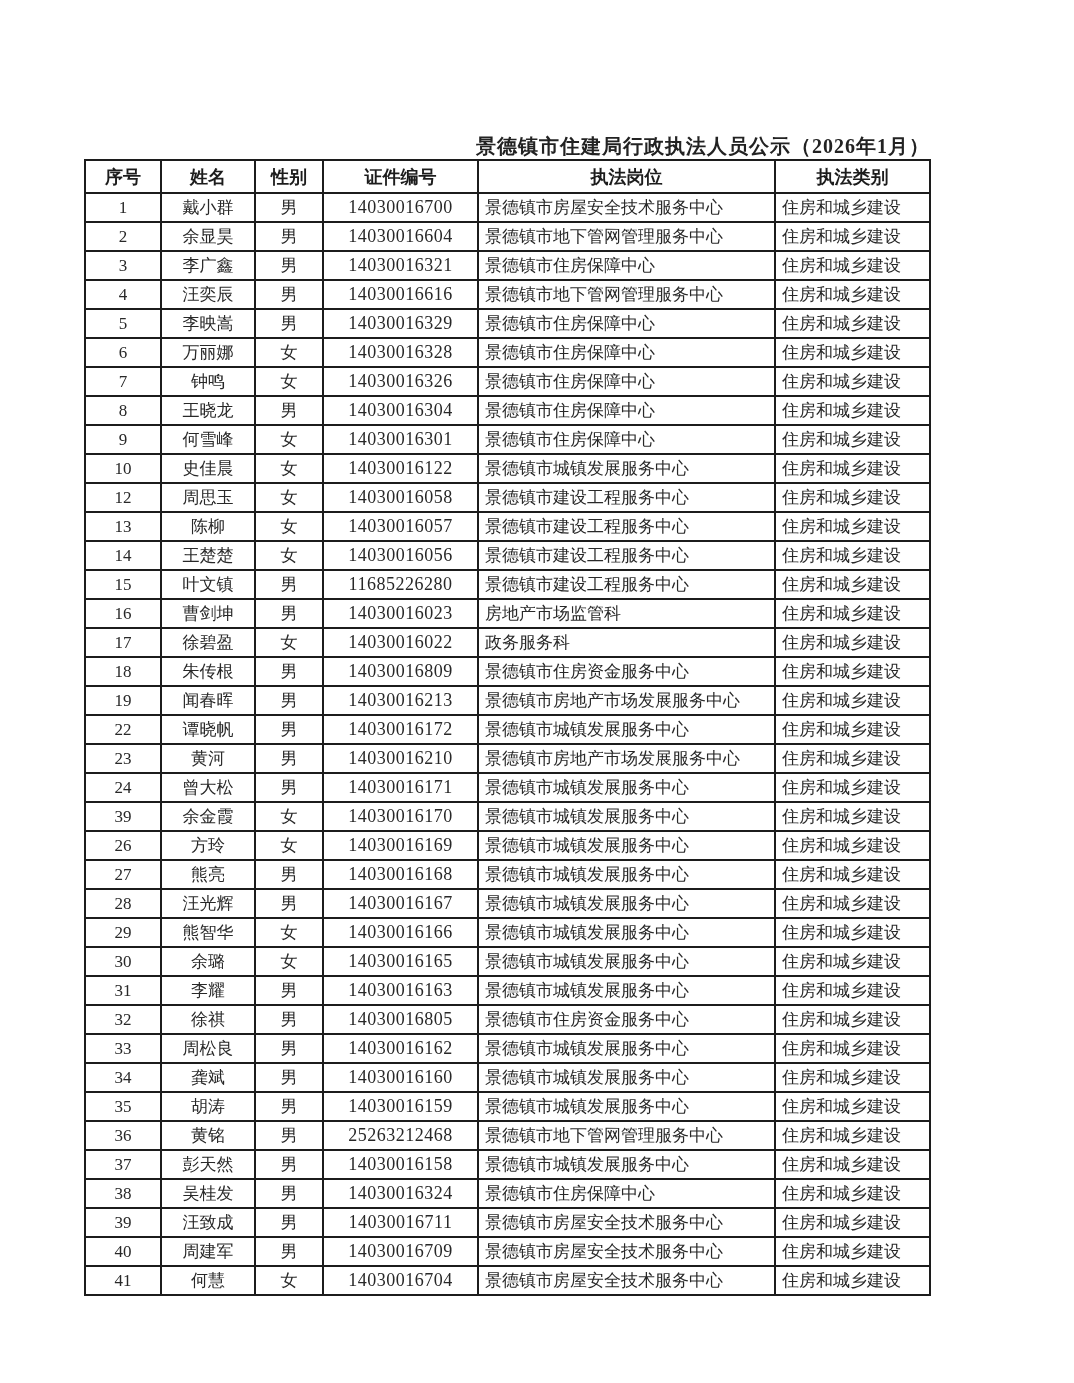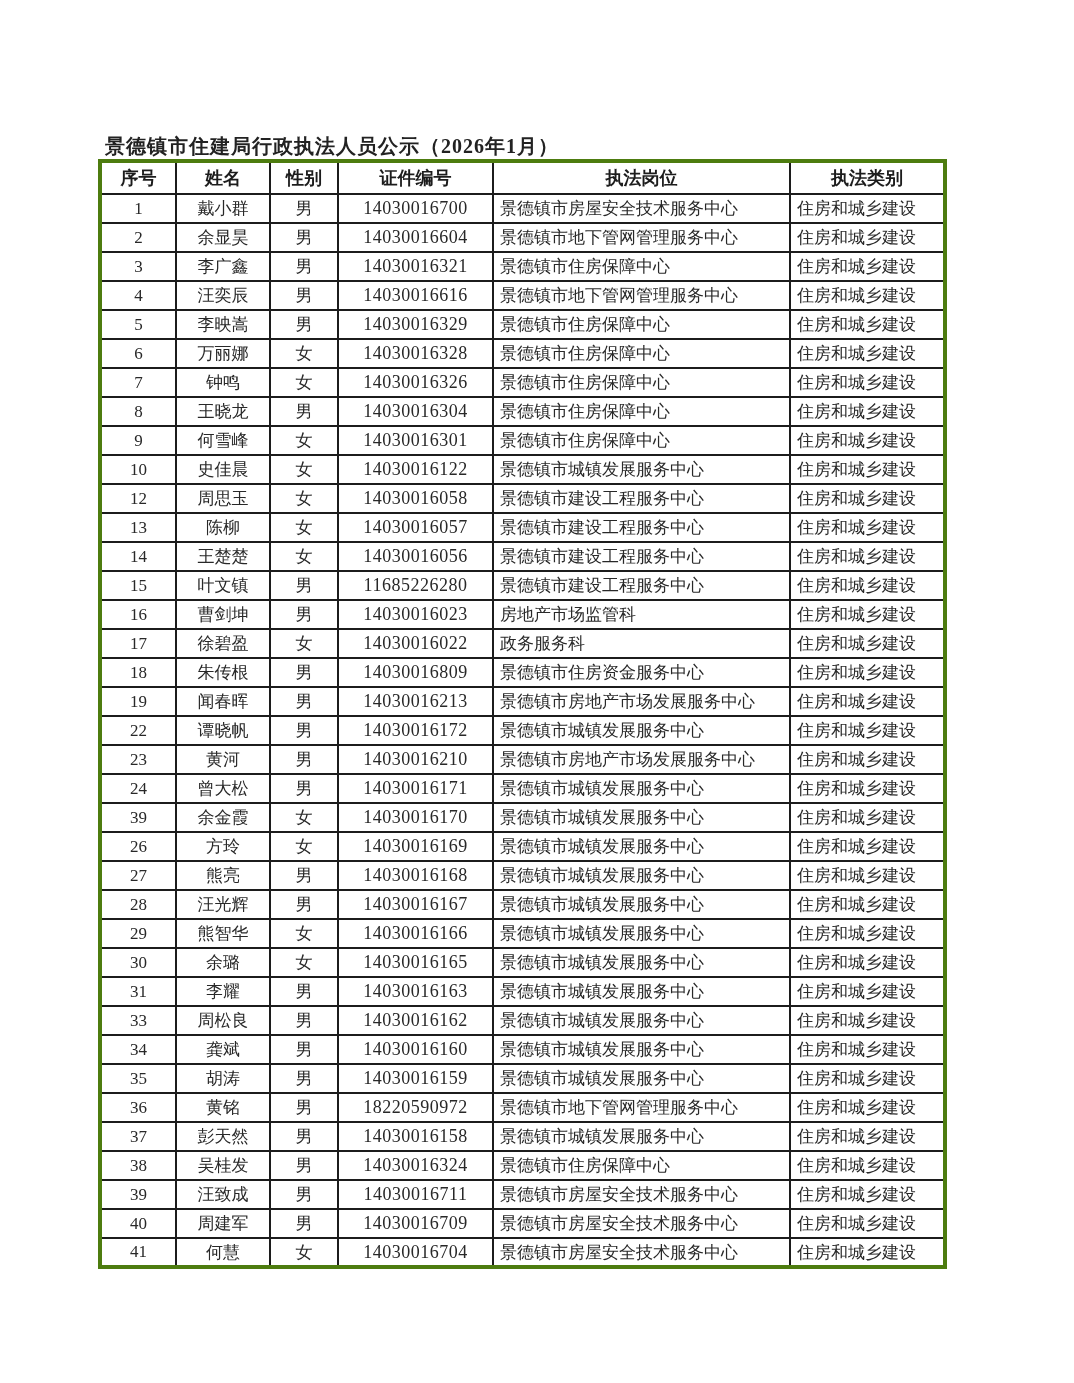--- a/index.html
+++ b/index.html
@@ -12,36 +12,36 @@
     color: #1e1e1e;
   }
   .page {
     position: relative;
     width: 1074px;
     height: 1383px;
   }
   .doc-title {
     position: absolute;
     top: 133px;
-    left: 105px;
+    left: 87px;
     width: 843px;
-    text-align: left;
+    text-align: right;
     font-size: 20px;
     font-weight: bold;
     letter-spacing: 1px;
     color: #222222;
   }
   table.roster {
     position: absolute;
     top: 159px;
-    left: 98px;
+    left: 84px;
     width: 845px;
     border-collapse: collapse;
     table-layout: fixed;
-    border: 4px solid #4d7c0f;
+    border: 2px solid #4d7c0f;
   }
   table.roster th, table.roster td {
     border: 2px solid #1c1c1c;
     overflow: hidden;
     white-space: nowrap;
     font-size: 17px;
     color: #282828;
   }
   table.roster th {
     height: 33px;
@@ -315,20 +315,28 @@
         </tr>
         <tr>
           <td class="col-0">31</td>
           <td class="col-1">李耀</td>
           <td class="col-2">男</td>
           <td class="col-3">14030016163</td>
           <td class="col-4">景德镇市城镇发展服务中心</td>
           <td class="col-5">住房和城乡建设</td>
         </tr>
         <tr>
+          <td class="col-0">32</td>
+          <td class="col-1">徐祺</td>
+          <td class="col-2">男</td>
+          <td class="col-3">14030016805</td>
+          <td class="col-4">景德镇市住房资金服务中心</td>
+          <td class="col-5">住房和城乡建设</td>
+        </tr>
+        <tr>
           <td class="col-0">33</td>
           <td class="col-1">周松良</td>
           <td class="col-2">男</td>
           <td class="col-3">14030016162</td>
           <td class="col-4">景德镇市城镇发展服务中心</td>
           <td class="col-5">住房和城乡建设</td>
         </tr>
         <tr>
           <td class="col-0">34</td>
           <td class="col-1">龚斌</td>
@@ -342,21 +350,21 @@
           <td class="col-1">胡涛</td>
           <td class="col-2">男</td>
           <td class="col-3">14030016159</td>
           <td class="col-4">景德镇市城镇发展服务中心</td>
           <td class="col-5">住房和城乡建设</td>
         </tr>
         <tr>
           <td class="col-0">36</td>
           <td class="col-1">黄铭</td>
           <td class="col-2">男</td>
-          <td class="col-3">18220590972</td>
+          <td class="col-3">25263212468</td>
           <td class="col-4">景德镇市地下管网管理服务中心</td>
           <td class="col-5">住房和城乡建设</td>
         </tr>
         <tr>
           <td class="col-0">37</td>
           <td class="col-1">彭天然</td>
           <td class="col-2">男</td>
           <td class="col-3">14030016158</td>
           <td class="col-4">景德镇市城镇发展服务中心</td>
           <td class="col-5">住房和城乡建设</td>

